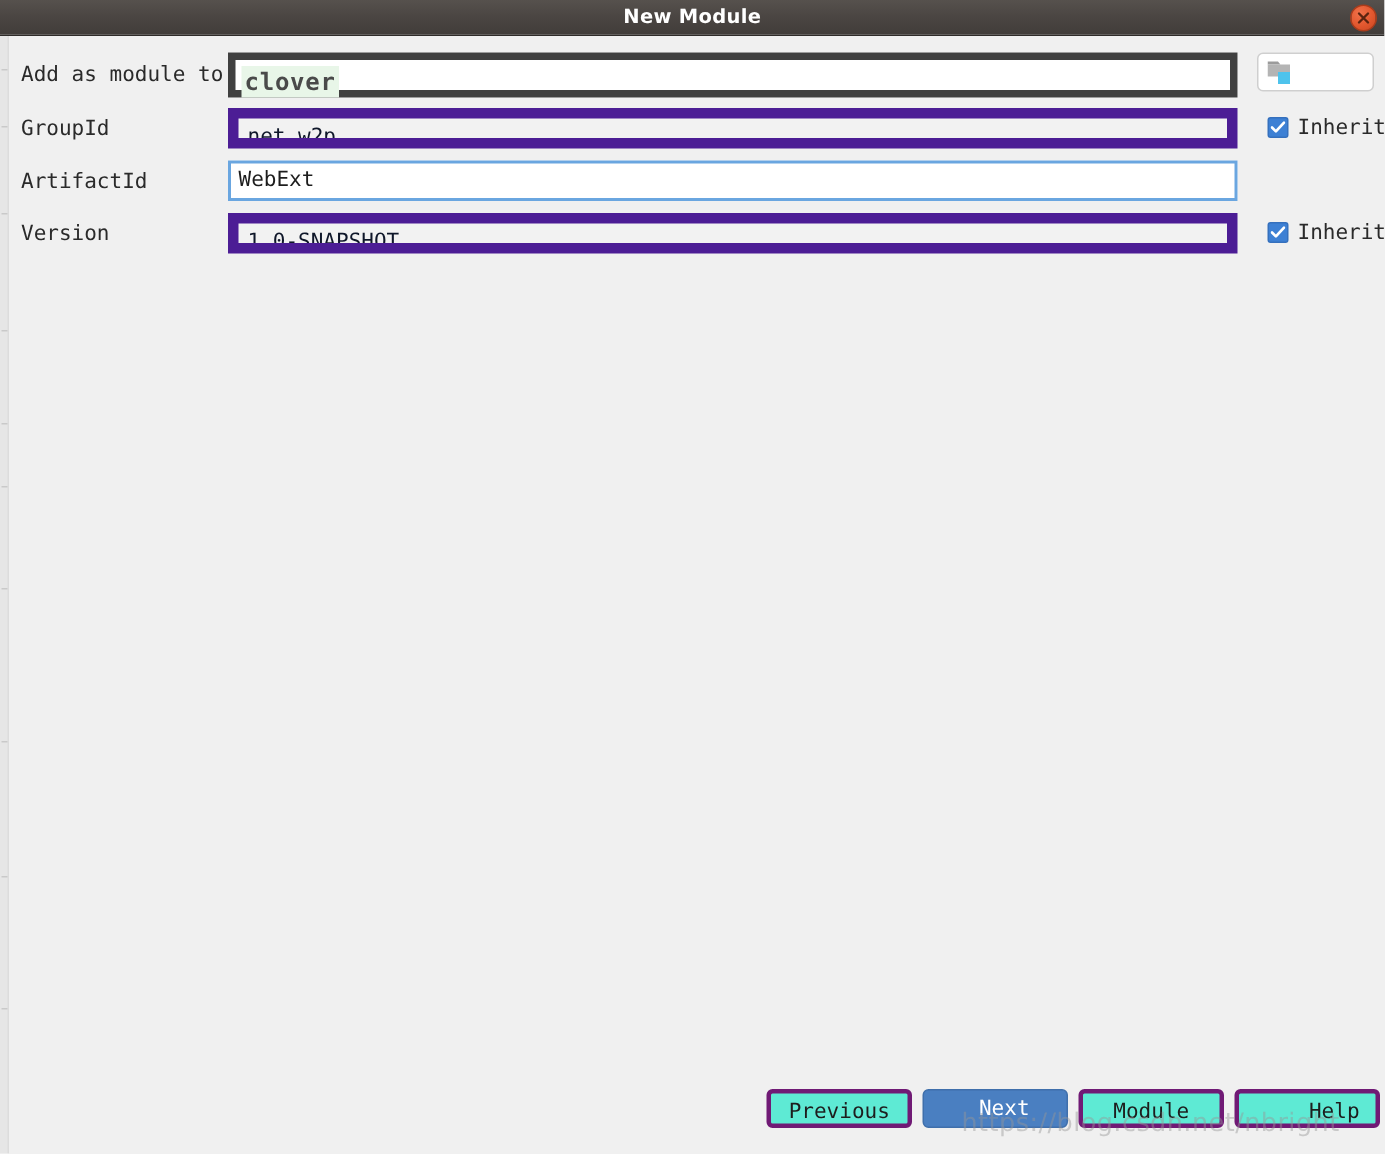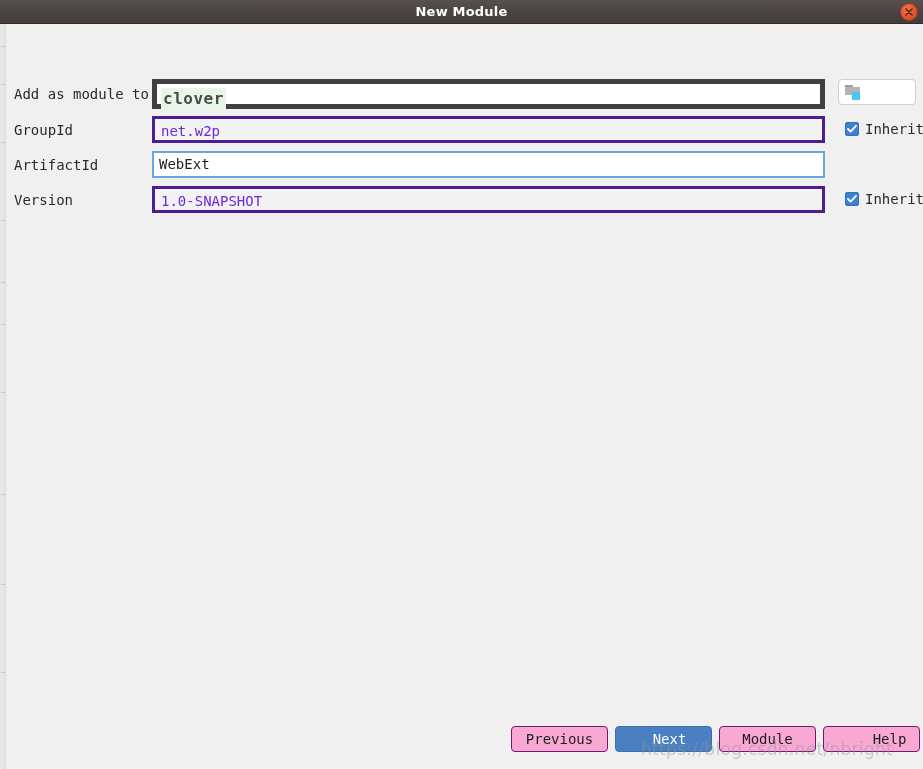--- a/index.html
+++ b/index.html
@@ -77,21 +77,20 @@
     left: 7px; top: 24px;
     width: 916px;
     height: 745px;
   }
 
   .row {
     position: absolute;
     left: 0;
     width: 868px;
     height: 32px;
-    margin-top: 44px;
   }
   .row-label {
     position: absolute;
     left: 7px;
     top: 0;
     line-height: 32px;
     font-size: 14px;
     color: #2a2a2a;
     font-family: "DejaVu Sans Mono", monospace;
     white-space: nowrap;
@@ -125,26 +124,26 @@
 
   
   .field {
     position: absolute;
     left: 145px;
     top: 2px;
     width: 673px;
     height: 27px;
     box-sizing: border-box;
     background: #f2f2f2;
-    border: 3px solid #4c1d95;
+    border: 7px solid #4c1d95;
     padding: 0 6px;
     line-height: 25px;
     font-size: 14px;
     font-family: "DejaVu Sans Mono", monospace;
-    color: #6d28d9;
+    color: #0f172a;
     white-space: nowrap;
     overflow: hidden;
   }
   .field.focused {
     background: #ffffff;
     border: 2px solid #6aa6e0;
     color: #1d1d1d;
     line-height: 23px;
     padding: 0 5px;
   }
@@ -199,22 +198,22 @@
     position: absolute;
     left: 0;
     bottom: 0;
     width: 916px;
     height: 46px;
   }
   .btn {
     position: absolute;
     top: 3px;
     height: 26px;
-    background: #f9a8d4;
-    border: 1px solid #701a75;
+    background: #5eead4;
+    border: 3px solid #701a75;
     border-radius: 4px;
     box-sizing: border-box;
     font-family: "DejaVu Sans Mono", monospace;
     font-size: 14px;
     color: #1d1d1d;
     line-height: 24px;
     text-align: center;
     cursor: pointer;
     padding: 0;
     user-select: none;

